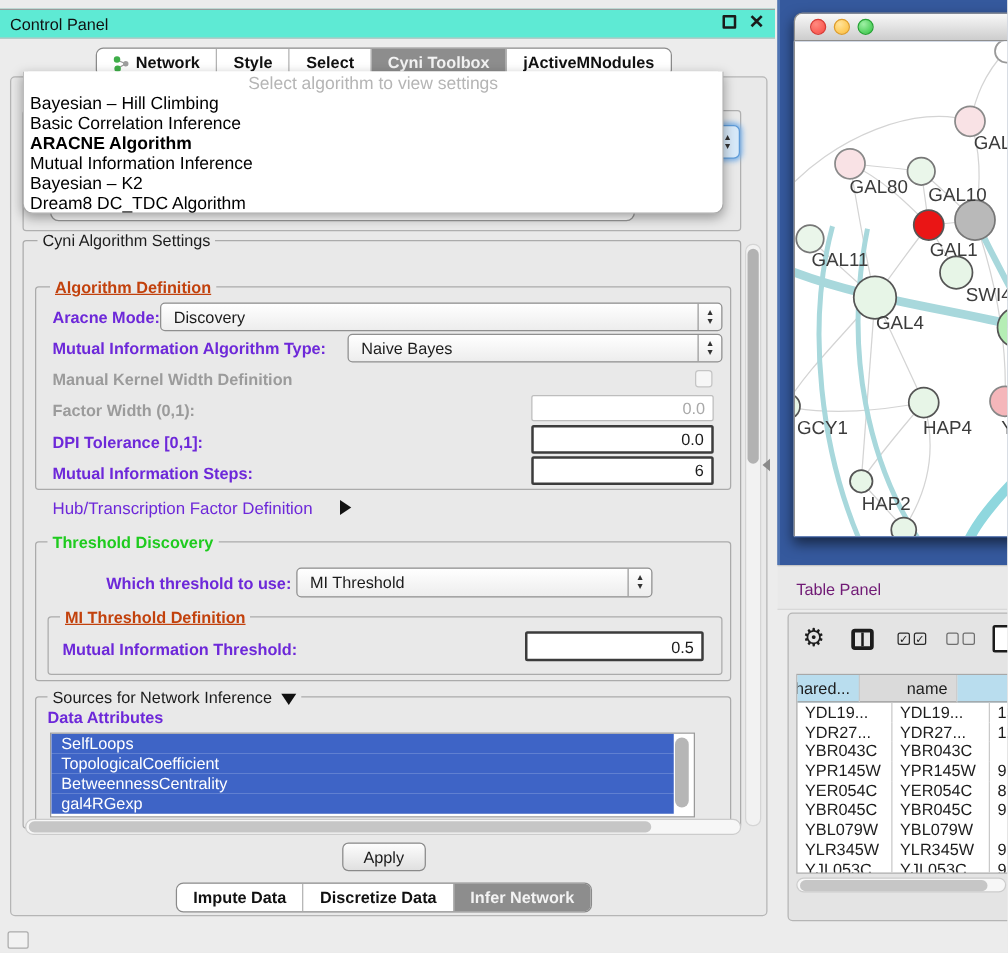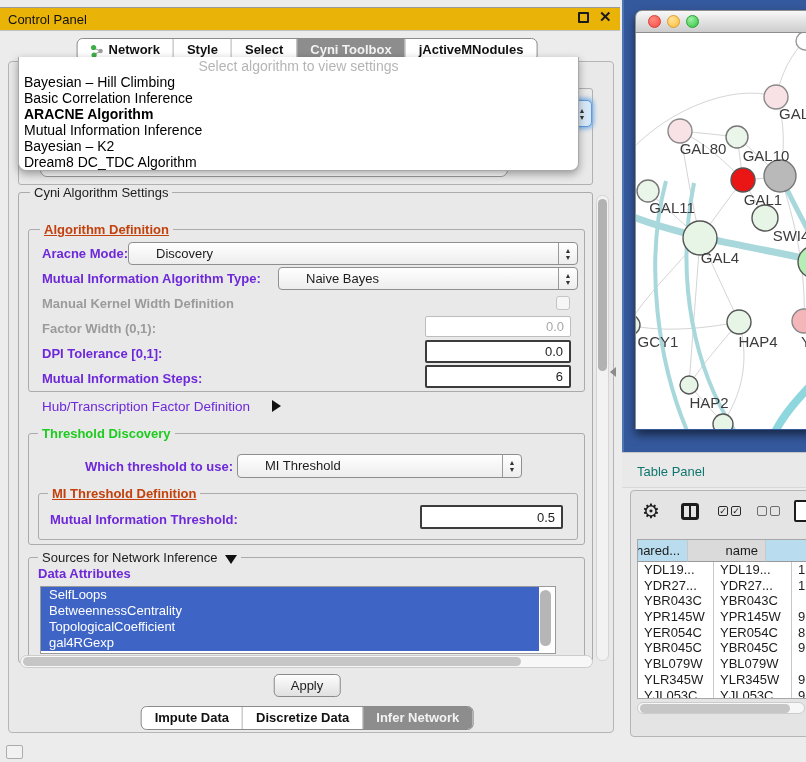--- a/index.html
+++ b/index.html
@@ -4,21 +4,21 @@
 <style>
   * { margin:0; padding:0; box-sizing:border-box; }
   html,body { background:#ececec; }
   #app {
     position:relative; width:806px; height:762px; overflow:hidden;
     font-family:"Liberation Sans", sans-serif; font-size:13px; color:#1c1c1c;
     background:#ececec;
   }
   
   .cp-titlebar { position:absolute; left:0; top:7px; width:620px; height:24px;
-    background:#eab308; border-top:1px solid #9a9a9a; border-bottom:1px solid #c2c2c2; }
+    background:#5eead4; border-top:1px solid #9a9a9a; border-bottom:1px solid #c2c2c2; }
   .cp-title { position:absolute; left:8px; top:4px; font-size:13px; color:#111; }
   .btn-float { position:absolute; left:578px; top:12px; width:11px; height:11px;
     border:2px solid #1a1a1a; border-radius:1px; background:transparent; }
   .btn-close { position:absolute; left:599px; top:8px; font-size:15px; font-weight:bold; color:#1a1a1a; }
 
   .seg-tabs { position:absolute; display:flex; height:24px; border:1px solid #8b8b8b;
     border-radius:6px; overflow:hidden; background:#fff; }
   .seg { padding:0 13px; line-height:22px; font-weight:bold; color:#111;
     border-left:1px solid #b3b3b3; display:flex; align-items:center; gap:5px; white-space:nowrap; }
   .seg:first-child { border-left:none; }
@@ -52,21 +52,21 @@
   
   .groupbox { position:absolute; border:1px solid #ababab; border-radius:3px; }
   .grouptitle { position:absolute; background:#e9e9e9; padding:0 4px; white-space:nowrap; z-index:2; }
   .t-blue { color:#c2410c; font-weight:bold;text-decoration:underline; }
   .t-green { color:#1ecb1e; font-weight:bold; }
   .lbl { position:absolute; font-weight:bold; color:#6d28d9; white-space:nowrap; }
   .lbl.dis { color:#9b9b9b; }
   .plain { font-weight:normal; }
 
   .combo { position:absolute; height:23px; border:1px solid #8f8f8f; border-radius:4px;
-    background:linear-gradient(#ffffff,#ededed); line-height:21px; padding-left:27px; }
+    background:linear-gradient(#ffffff,#ededed); line-height:21px; padding-left:10px; }
   .combo .stp { position:absolute; right:0; top:0; bottom:0; width:19px;
     border-left:1px solid #9a9a9a; display:flex; flex-direction:column; align-items:center;
     justify-content:center; font-size:7px; line-height:7px; color:#333; }
 
   .field { position:absolute; background:#fff; border:2px solid #3c3c3c; border-radius:2px;
     display:flex; align-items:center; justify-content:flex-end; padding:0 6px; }
   .field.dis { border:1px solid #bdbdbd; color:#a9a9a9; }
 
   .cb { position:absolute; width:14px; height:14px; border:1px solid #c4c4c4;
     border-radius:3px; background:#f6f6f6; }
@@ -108,21 +108,21 @@
   .tl { width:13px; height:13px; border-radius:50%; }
   .tl.red { background:radial-gradient(circle at 35% 30%, #ff8a80, #f94a43); border:1px solid #d63b35; }
   .tl.yellow { background:radial-gradient(circle at 35% 30%, #ffe39a, #fdbc35); border:1px solid #dd9c2b; }
   .tl.green { background:radial-gradient(circle at 35% 30%, #9ff0a5, #2ec23e); border:1px solid #26a334; }
   .net-canvas { position:relative; height:396px; background:#fff; overflow:hidden;
     border-left:1px solid #8e8e8e; }
 
   
   .tp-titlebar { position:absolute; left:622px; top:452px; width:184px; height:36px;
     background:#e9e9e9; border-top:1px solid #c6c6c6; border-bottom:1px solid #d8d8d8; }
-  .tp-title { position:absolute; left:15px; top:11px; color:#0f766e; }
+  .tp-title { position:absolute; left:15px; top:11px; color:#701a75; }
   .table-panel { position:absolute; left:630px; top:490px; width:182px; height:247px;
     background:#e4e4e4; border:1px solid #b5b5b5; border-radius:4px; }
   .gear { position:absolute; left:11px; top:10px; font-size:20px; color:#1c1c1c; line-height:20px; }
   .ico-split { position:absolute; left:50px; top:12px; width:18px; height:17px;
     border:3px solid #1c1c1c; border-radius:3px; }
   .ico-split::after { content:""; position:absolute; left:5px; top:0; width:2px; height:11px; background:#1c1c1c; }
   .ico-checks, .ico-unchecks { position:absolute; top:15px; display:flex; gap:3px; }
   .ico-checks { left:87px; }
   .ico-unchecks { left:126px; }
   .mini-cb { width:10px; height:10px; border:1.5px solid #2a2a2a; border-radius:2px;
@@ -265,22 +265,22 @@
 
   <div class="groupbox" style="left:28px; top:557px; width:557px; height:106px;"></div>
   <span class="grouptitle" style="left:38px; top:550px;">
     <span>Sources for Network Inference</span>
     <span class="tri down" style="position:relative; top:2px; margin-left:4px;"></span>
   </span>
   <span class="lbl" style="left:38px; top:566px;">Data Attributes</span>
 
   <div class="attr-list" id="attr-list">
       <div class="attr-item">SelfLoops</div>
+      <div class="attr-item">TopologicalCoefficient</div>
       <div class="attr-item">BetweennessCentrality</div>
-      <div class="attr-item">TopologicalCoefficient</div>
       <div class="attr-item">gal4RGexp</div>
     </div>
   <div class="list-vscroll">
       <div class="thumb"></div>
     </div>
 
   <div class="hscroll" style="left:20px; top:655px; width:573px; height:13px;">
     <div class="thumb" style="width:498px;"></div>
   </div>
   <div class="settings-vscroll">

